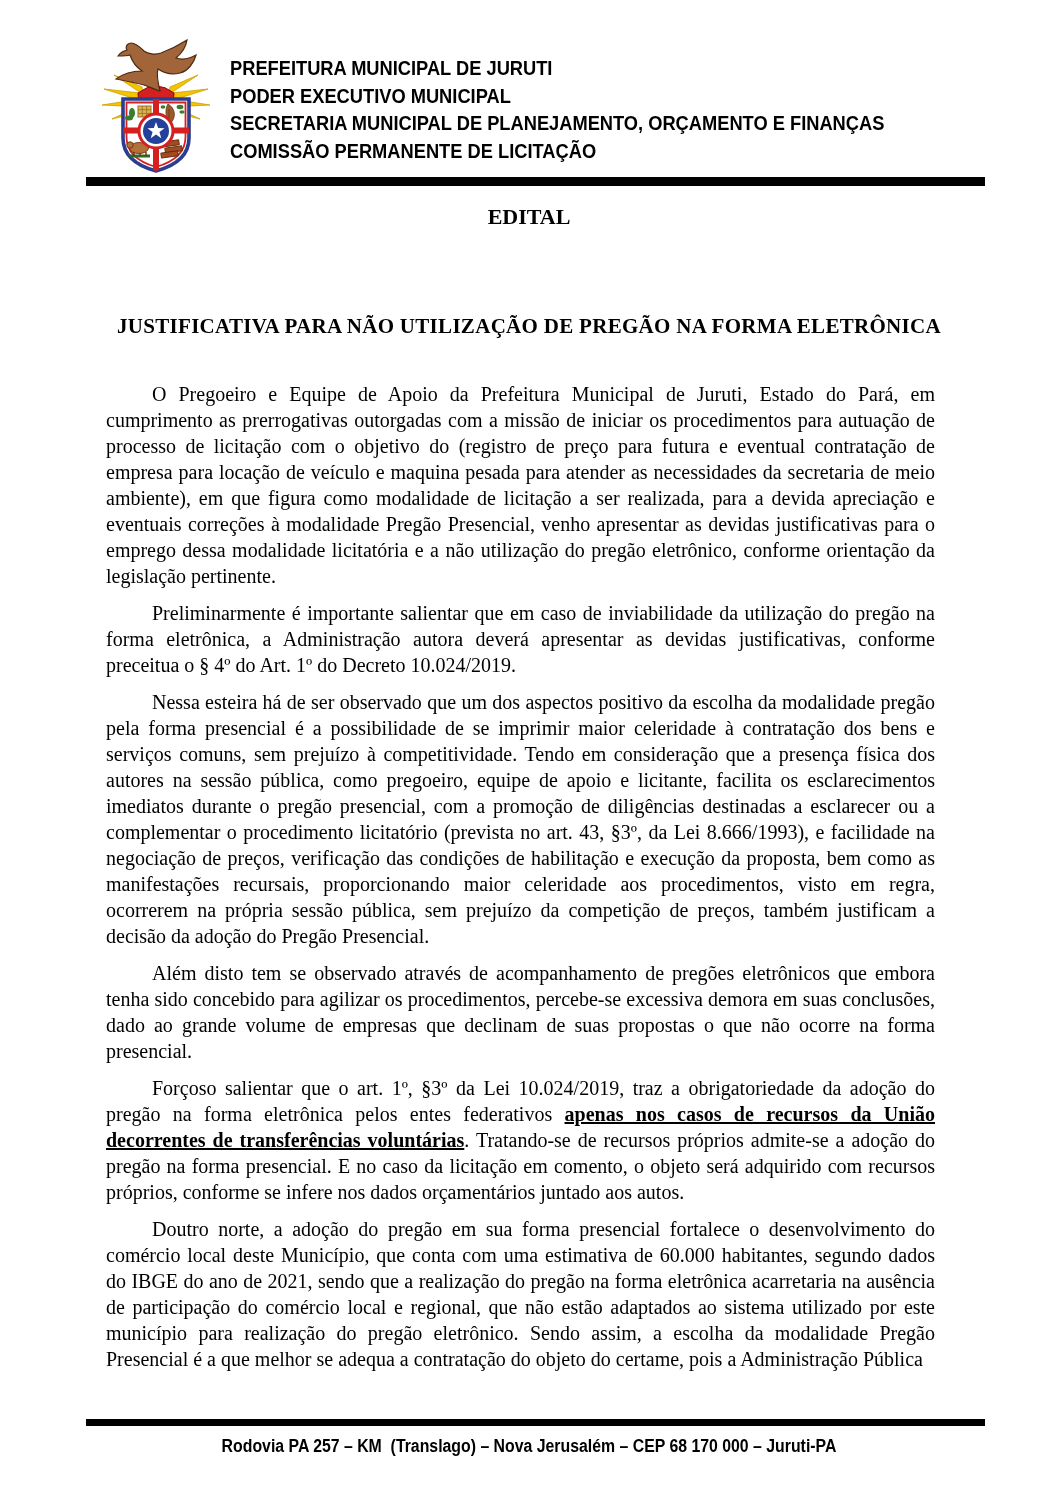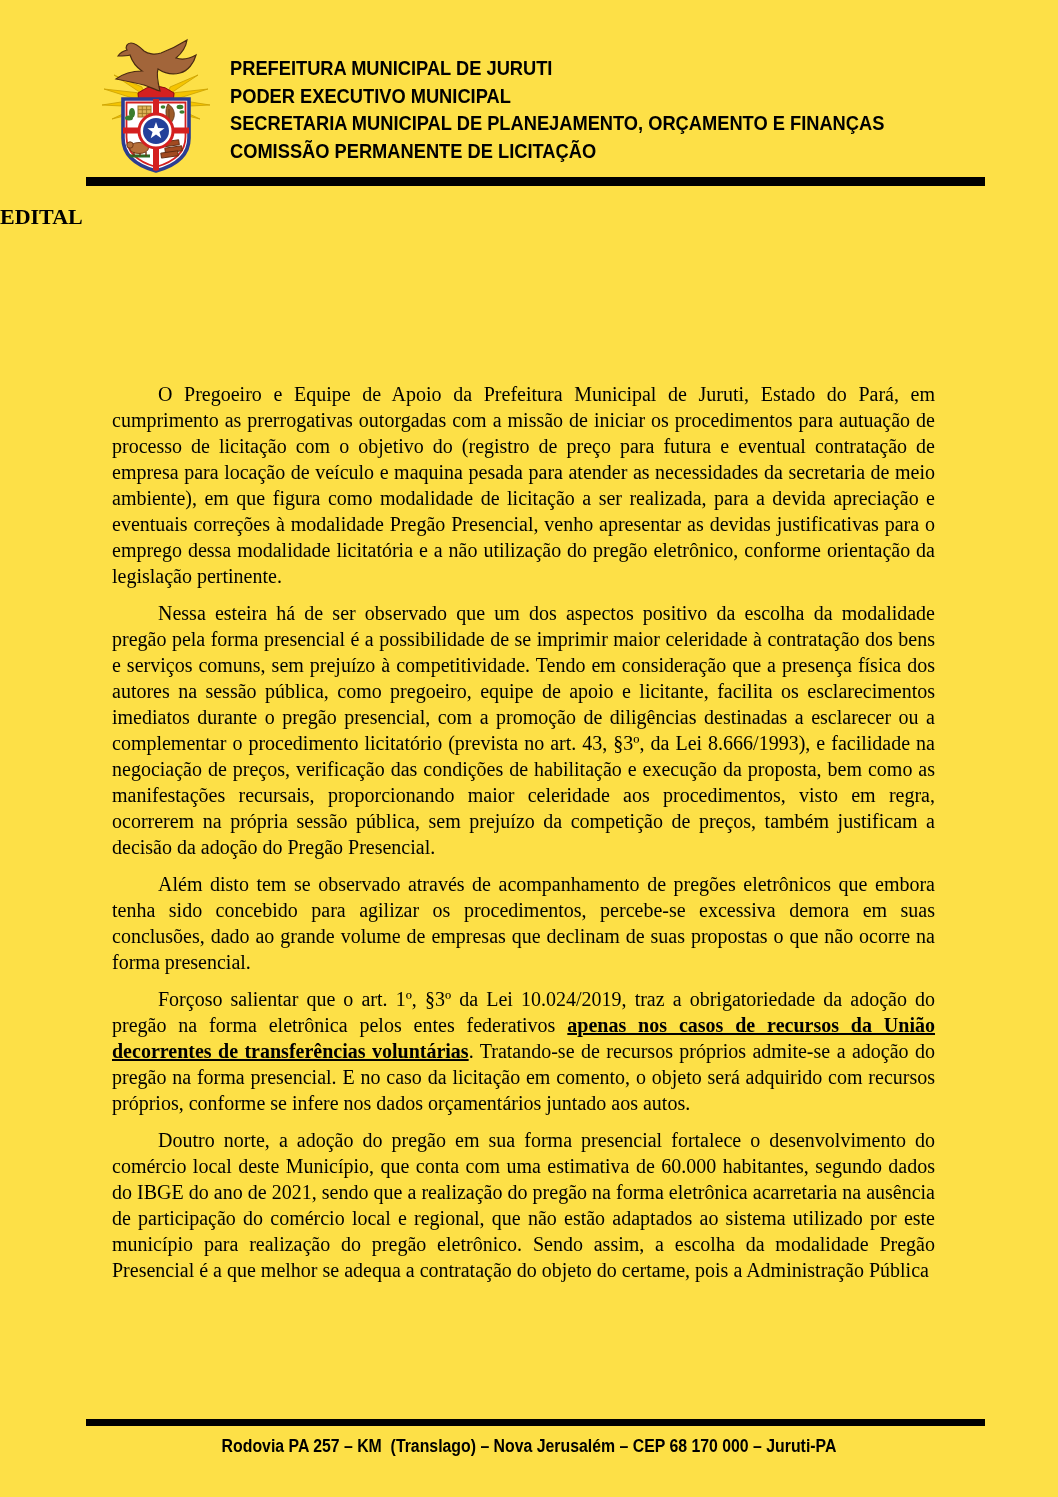--- a/index.html
+++ b/index.html
@@ -1,48 +1,48 @@
 <!DOCTYPE html>
 <html><head>
 <meta charset="utf-8">
 <style>
   html,body{margin:0;padding:0;background:#e8e8e8;}
   .page{
     position:relative;
     width:1058px;height:1497px;
-    background:#fde047;
+    background:#ffffff;
     font-family:"Liberation Serif","DejaVu Serif",serif;
     color:#000;
     overflow:hidden;
     margin:0 auto;
   }
   .logo{position:absolute;left:96px;top:34px;width:120px;height:142px;}
   .org{
     position:absolute;left:230px;top:54px;
     font-family:"Liberation Sans","DejaVu Sans",sans-serif;
     font-weight:bold;font-size:21px;line-height:27.5px;
     transform:scaleX(0.87);transform-origin:0 0;
     white-space:nowrap;letter-spacing:0px;
   }
   .rule{position:absolute;left:86px;width:899px;background:#000;}
   .rule.top{top:177px;height:9px;}
   .rule.bottom{top:1419px;height:7px;}
   .titleblock{
     position:absolute;left:0;top:204px;width:1058px;
-    text-align:left;font-weight:bold;font-size:22px;line-height:26px;
+    text-align:center;font-weight:bold;font-size:22px;line-height:26px;
   }
   .heading{
     position:absolute;left:80px;top:314px;width:898px;
     text-align:center;font-weight:bold;font-size:21px;letter-spacing:0.3px;
   }
   .content{
     position:absolute;left:102px;top:381px;width:833px;
     font-size:20px;line-height:26px;text-align:justify;
   }
-  .content p{margin:0 0 11px 10px;text-indent:46px;}
+  .content p{margin:0 0 11px 4px;text-indent:46px;}
   .emph{font-weight:bold;text-decoration:underline;}
   .footer-text{
     position:absolute;left:0;top:1436px;width:1058px;
     text-align:center;
     font-family:"Liberation Sans","DejaVu Sans",sans-serif;
     font-weight:bold;font-size:18px;
     transform:scaleX(0.88);transform-origin:50% 0;
     white-space:pre-wrap;
   }
 </style>
@@ -124,23 +124,25 @@
     <div>SECRETARIA MUNICIPAL DE PLANEJAMENTO, ORÇAMENTO E FINANÇAS</div>
     <div>COMISSÃO PERMANENTE DE LICITAÇÃO</div>
   </div>
 
   <div class="rule top"></div>
 
   <div class="titleblock">
     <div>EDITAL</div>
   </div>
 
+  <div class="heading">JUSTIFICATIVA PARA NÃO UTILIZAÇÃO DE PREGÃO NA FORMA ELETRÔNICA</div>
 
   <div class="content">
     <p>O Pregoeiro e Equipe de Apoio da Prefeitura Municipal de Juruti, Estado do Pará, em cumprimento as prerrogativas outorgadas com a missão de iniciar os procedimentos para autuação de processo de licitação com o objetivo do (registro de preço para futura e eventual contratação de empresa para locação de veículo e maquina pesada para atender as necessidades da secretaria de meio ambiente), em que figura como modalidade de licitação a ser realizada, para a devida apreciação e eventuais correções à modalidade Pregão Presencial, venho apresentar as devidas justificativas para o emprego dessa modalidade licitatória e a não utilização do pregão eletrônico, conforme orientação da legislação pertinente.</p>
+    <p>Preliminarmente é importante salientar que em caso de inviabilidade da utilização do pregão na forma eletrônica, a Administração autora deverá apresentar as devidas justificativas, conforme preceitua o § 4º do Art. 1º do Decreto 10.024/2019.</p>
     <p>Nessa esteira há de ser observado que um dos aspectos positivo da escolha da modalidade pregão pela forma presencial é a possibilidade de se imprimir maior celeridade à contratação dos bens e serviços comuns, sem prejuízo à competitividade. Tendo em consideração que a presença física dos autores na sessão pública, como pregoeiro, equipe de apoio e licitante, facilita os esclarecimentos imediatos durante o pregão presencial, com a promoção de diligências destinadas a esclarecer ou a complementar o procedimento licitatório (prevista no art. 43, §3º, da Lei 8.666/1993), e facilidade na negociação de preços, verificação das condições de habilitação e execução da proposta, bem como as manifestações recursais, proporcionando maior celeridade aos procedimentos, visto em regra, ocorrerem na própria sessão pública, sem prejuízo da competição de preços, também justificam a decisão da adoção do Pregão Presencial.</p>
     <p>Além disto tem se observado através de acompanhamento de pregões eletrônicos que embora tenha sido concebido para agilizar os procedimentos, percebe-se excessiva demora em suas conclusões, dado ao grande volume de empresas que declinam de suas propostas o que não ocorre na forma presencial.</p>
     <p><span>Forçoso salientar que o art. 1º, §3º da Lei 10.024/2019, traz a obrigatoriedade da adoção do pregão na forma eletrônica pelos entes federativos </span><span class="emph">apenas nos casos de recursos da União decorrentes de transferências voluntárias</span><span>. Tratando-se de recursos próprios admite-se a adoção do pregão na forma presencial. E no caso da licitação em comento, o objeto será adquirido com recursos próprios, conforme se infere nos dados orçamentários juntado aos autos.</span></p>
     <p>Doutro norte, a adoção do pregão em sua forma presencial fortalece o desenvolvimento do comércio local deste Município, que conta com uma estimativa de 60.000 habitantes, segundo dados do IBGE do ano de 2021, sendo que a realização do pregão na forma eletrônica acarretaria na ausência de participação do comércio local e regional, que não estão adaptados ao sistema utilizado por este município para realização do pregão eletrônico. Sendo assim, a escolha da modalidade Pregão Presencial é a que melhor se adequa a contratação do objeto do certame, pois a Administração Pública</p>
   </div>
 
   <div class="rule bottom"></div>
   <div class="footer-text">Rodovia PA 257 – KM  (Translago) – Nova Jerusalém – CEP 68 170 000 – Juruti-PA</div>
 
 </div>

